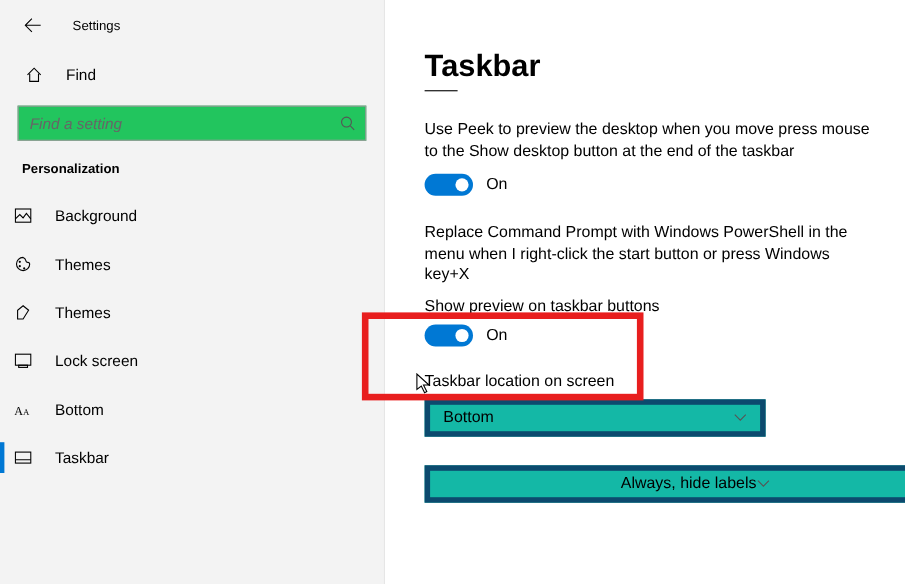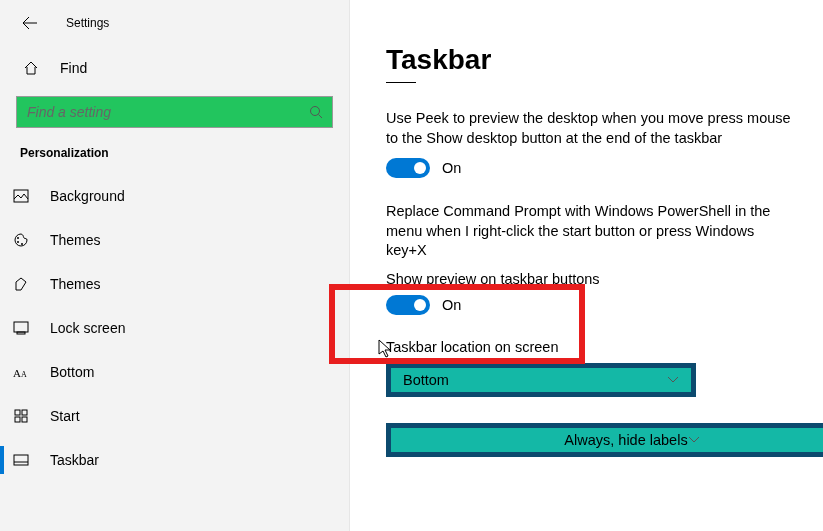--- a/index.html
+++ b/index.html
@@ -240,31 +240,20 @@
       </div>
       <div class="nav-item">
         <div class="icn">
           <svg width="16" height="14" viewBox="0 0 16 14">
               <text x="0" y="12" font-size="11" font-family="Segoe UI" fill="#000">A</text>
               <text x="8" y="12" font-size="8" font-family="Segoe UI" fill="#000">A</text>
             </svg>
         </div>
         <div class="lbl">Bottom</div>
       </div>
-      <div class="nav-item">
-        <div class="icn">
-          <svg width="14" height="14" viewBox="0 0 14 14">
-              <rect x="1" y="1" width="5" height="5" stroke="#000" fill="none"></rect>
-              <rect x="8" y="1" width="5" height="5" stroke="#000" fill="none"></rect>
-              <rect x="1" y="8" width="5" height="5" stroke="#000" fill="none"></rect>
-              <rect x="8" y="8" width="5" height="5" stroke="#000" fill="none"></rect>
-            </svg>
-        </div>
-        <div class="lbl">Start</div>
-      </div>
       <div class="nav-item active">
         <div class="icn">
           <svg width="16" height="12" viewBox="0 0 16 12">
               <rect x="1" y="1" width="14" height="10" stroke="#000" fill="none"></rect>
               <line x1="1" y1="8" x2="15" y2="8" stroke="#000"></line>
             </svg>
         </div>
         <div class="lbl">Taskbar</div>
       </div>
     </div>

